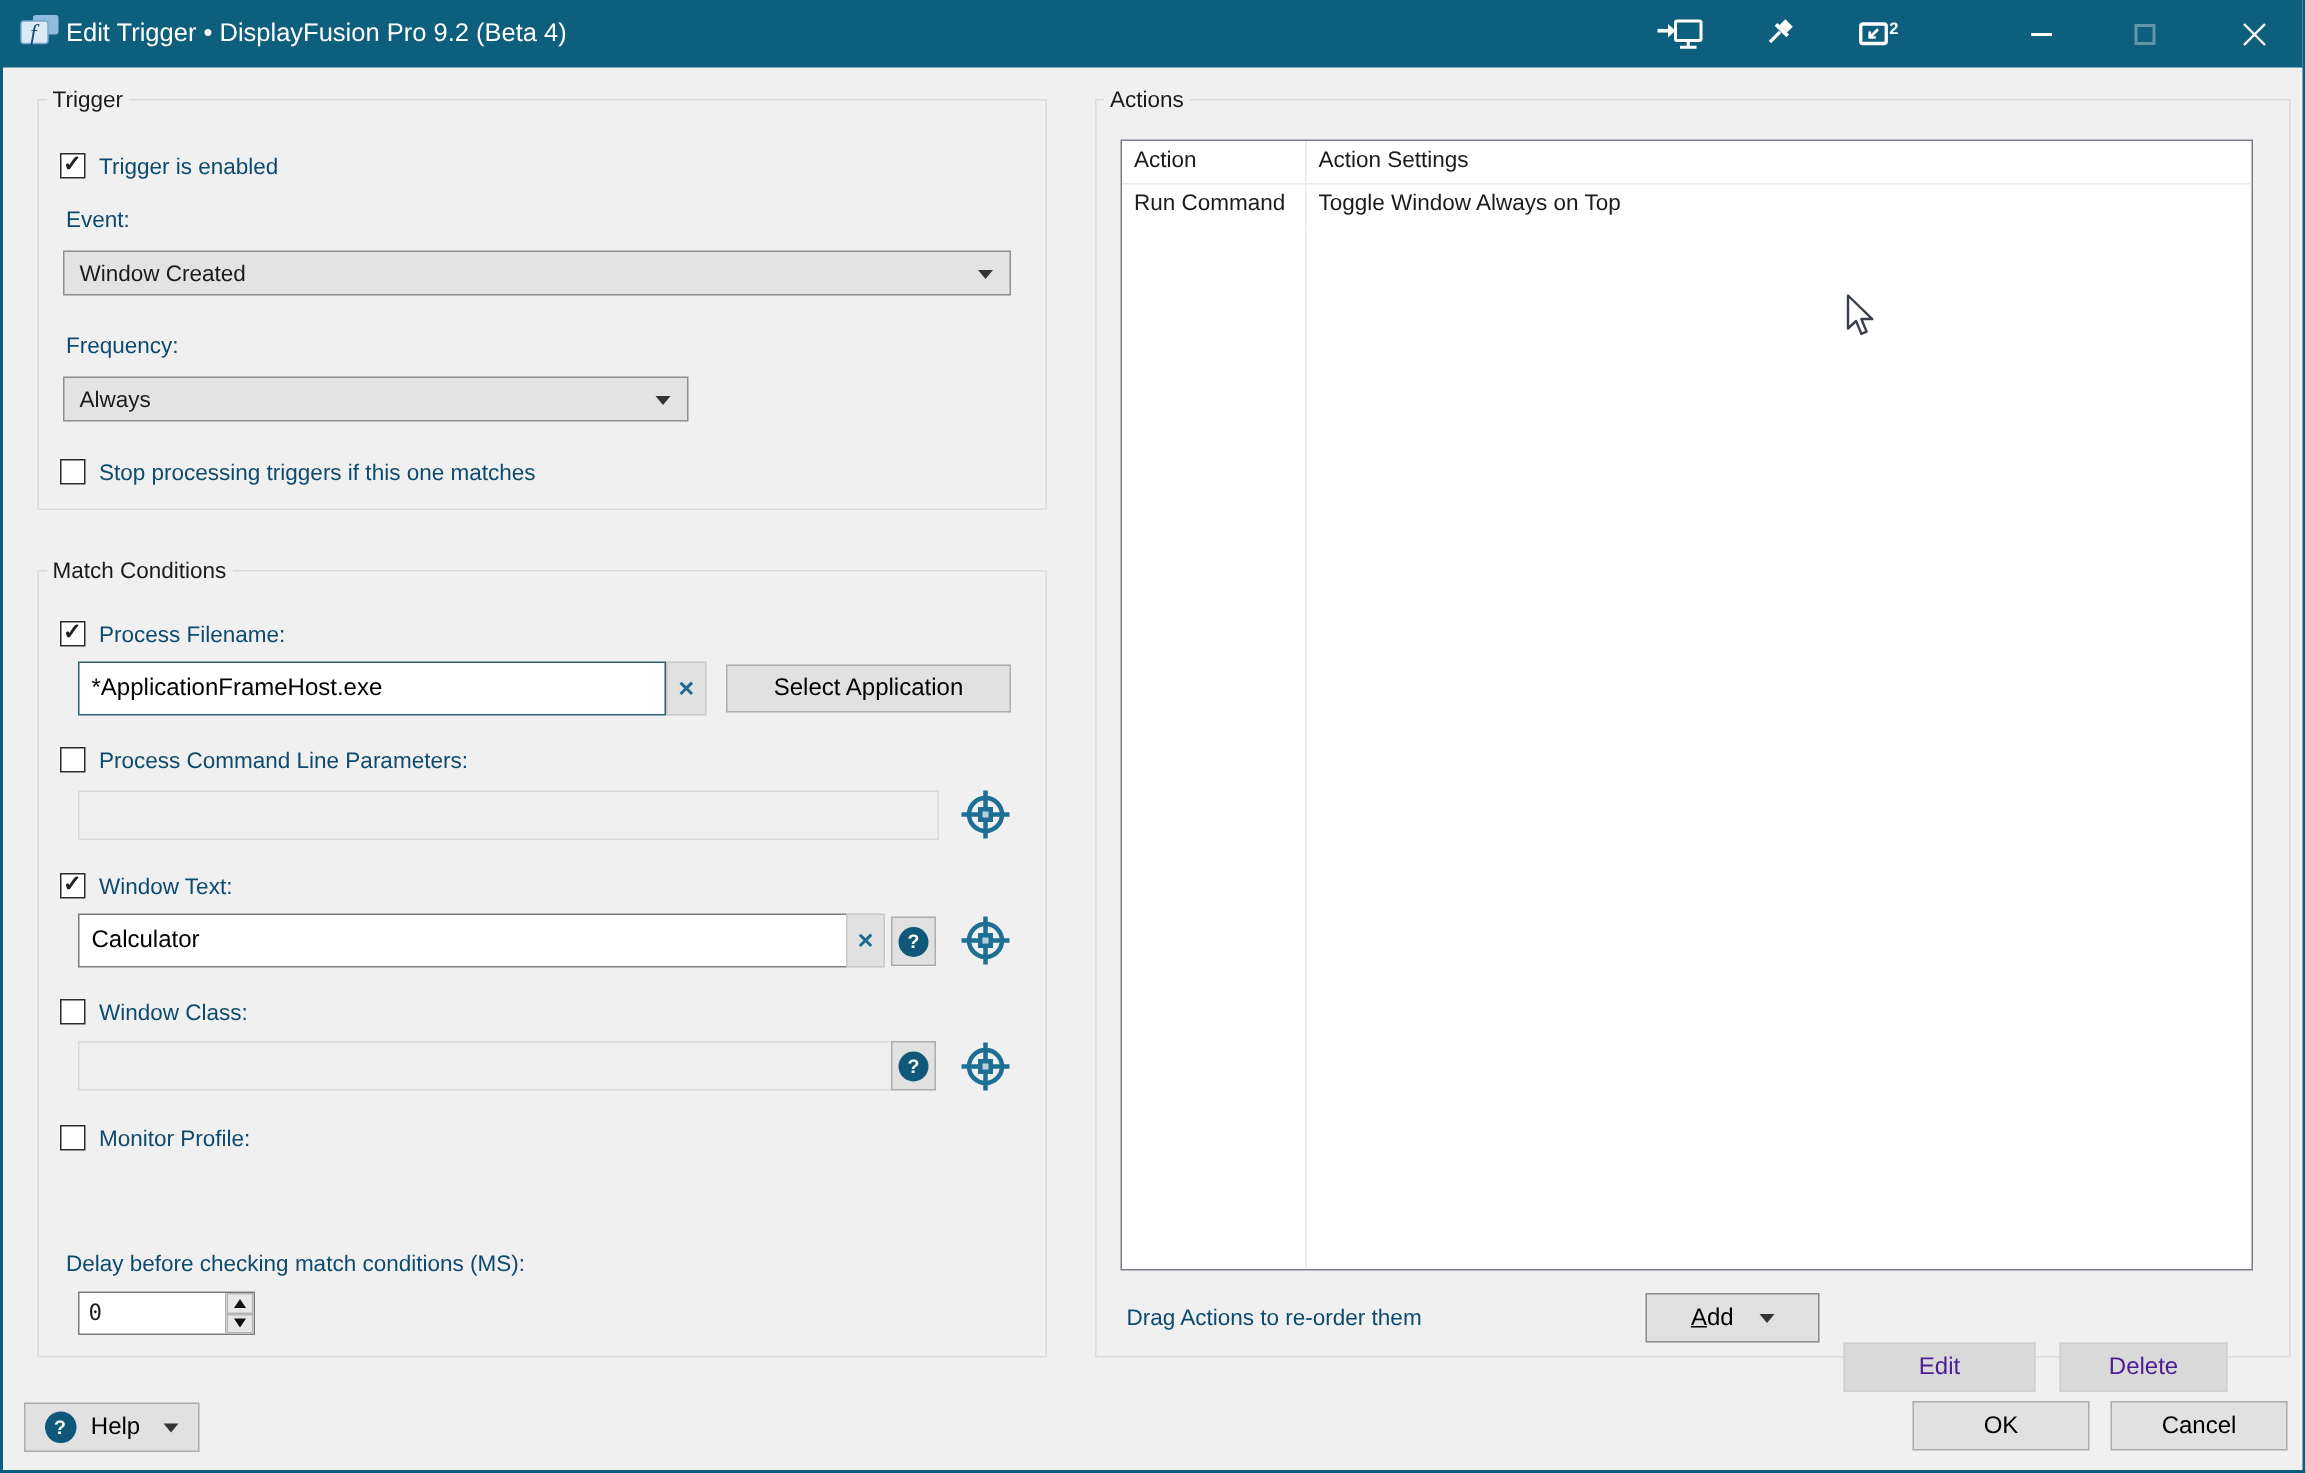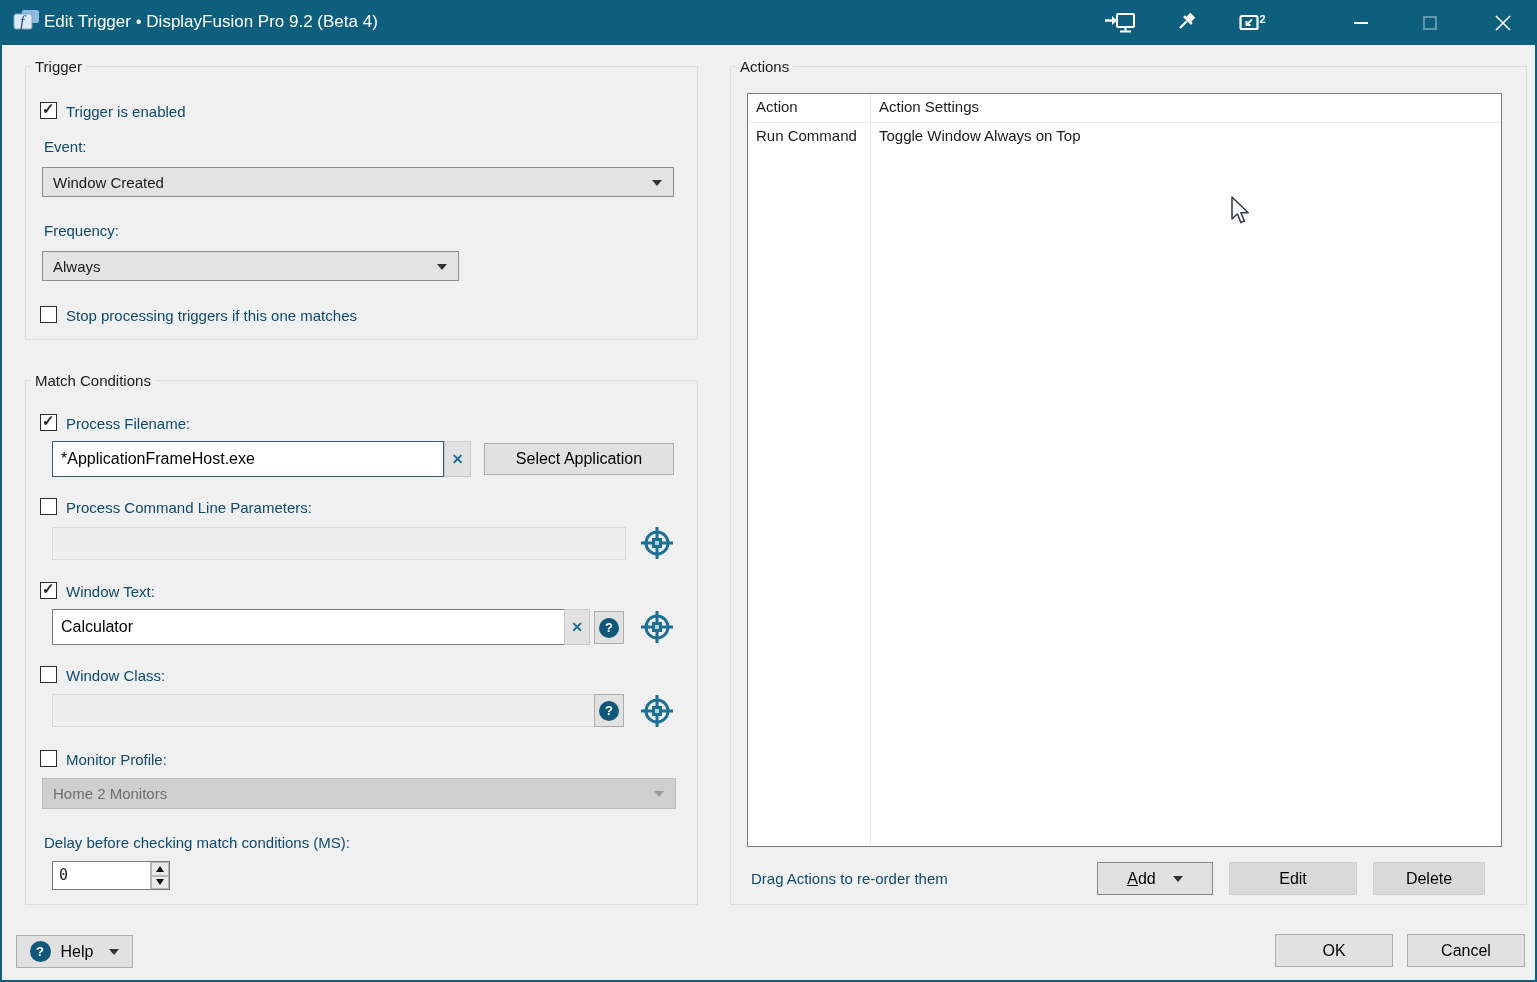--- a/index.html
+++ b/index.html
@@ -50,21 +50,21 @@
   .combo .arrow { position:absolute; right:11px; top:12px; width:0; height:0;
            border-left:5px solid transparent; border-right:5px solid transparent;
            border-top:6px solid #333; }
   .combo.disabled { background:#cfcfcf; border:1px solid #bdbdbd; color:#6e6e6e; }
   .combo.disabled .arrow { border-top-color:#9a9a9a; }
 
   
   .btn { position:absolute; background:#e1e1e1; border:1px solid #adadad; font-size:16px;
          color:#000; display:flex; align-items:center; justify-content:center;
          font-family:"Liberation Sans",sans-serif; cursor:pointer;text-align:center; }
-  .btn.disabled { background:#d9d9d9; border:1px solid #cfcfcf; color:#000000; cursor:default; }
+  .btn.disabled { background:#d9d9d9; border:1px solid #cfcfcf; color:#4c1d95; cursor:default;margin-top:33px; }
   .uline::first-letter { text-decoration:underline; }
   .dd-arrow { width:0; height:0; border-left:5px solid transparent;
               border-right:5px solid transparent; border-top:6px solid #333; }
 
   
   .spinner { position:absolute; width:118px; height:29px; background:#fff;
              border:1px solid #7a7a7a; display:flex; }
   .spin-val { flex:1; font-family:"DejaVu Sans Mono", monospace; font-size:15px;
               padding:4px 0 0 6px; }
   .spin-btns { width:19px; display:flex; flex-direction:column; border-left:1px solid #b5b5b5; }
@@ -219,24 +219,20 @@
       <circle cx="19" cy="19" r="11" fill="none" stroke="#1e6f95" stroke-width="3"></circle>
       <line x1="19" y1="3" x2="19" y2="35" stroke="#1e6f95" stroke-width="3"></line>
       <line x1="3" y1="19" x2="35" y2="19" stroke="#1e6f95" stroke-width="3"></line>
       <rect x="14" y="14" width="10" height="10" fill="#1e6f95"></rect>
       <rect x="17" y="17" width="4" height="4" fill="#b9cfdc"></rect>
     </svg>
   </span>
 
   <span class="checkbox" style="left:38px; top:750px"></span>
   <span class="lbl" style="left:64px; top:751px">Monitor Profile:</span>
-  <div class="combo disabled" style="left:40px; top:778px; width:634px; height:31px">
-    <span>Home 2 Monitors</span>
-    <span class="arrow"></span>
-  </div>
 
   <span class="lbl" style="left:42px; top:834px">Delay before checking match conditions (MS):</span>
   <div class="spinner" style="left:50px; top:861px">
     <span class="spin-val">0</span>
     <span class="spin-btns">
       <span class="spin-btn">
           <span class="tri-up"></span>
         </span>
       <span class="spin-btn">
           <span class="tri-dn"></span>

